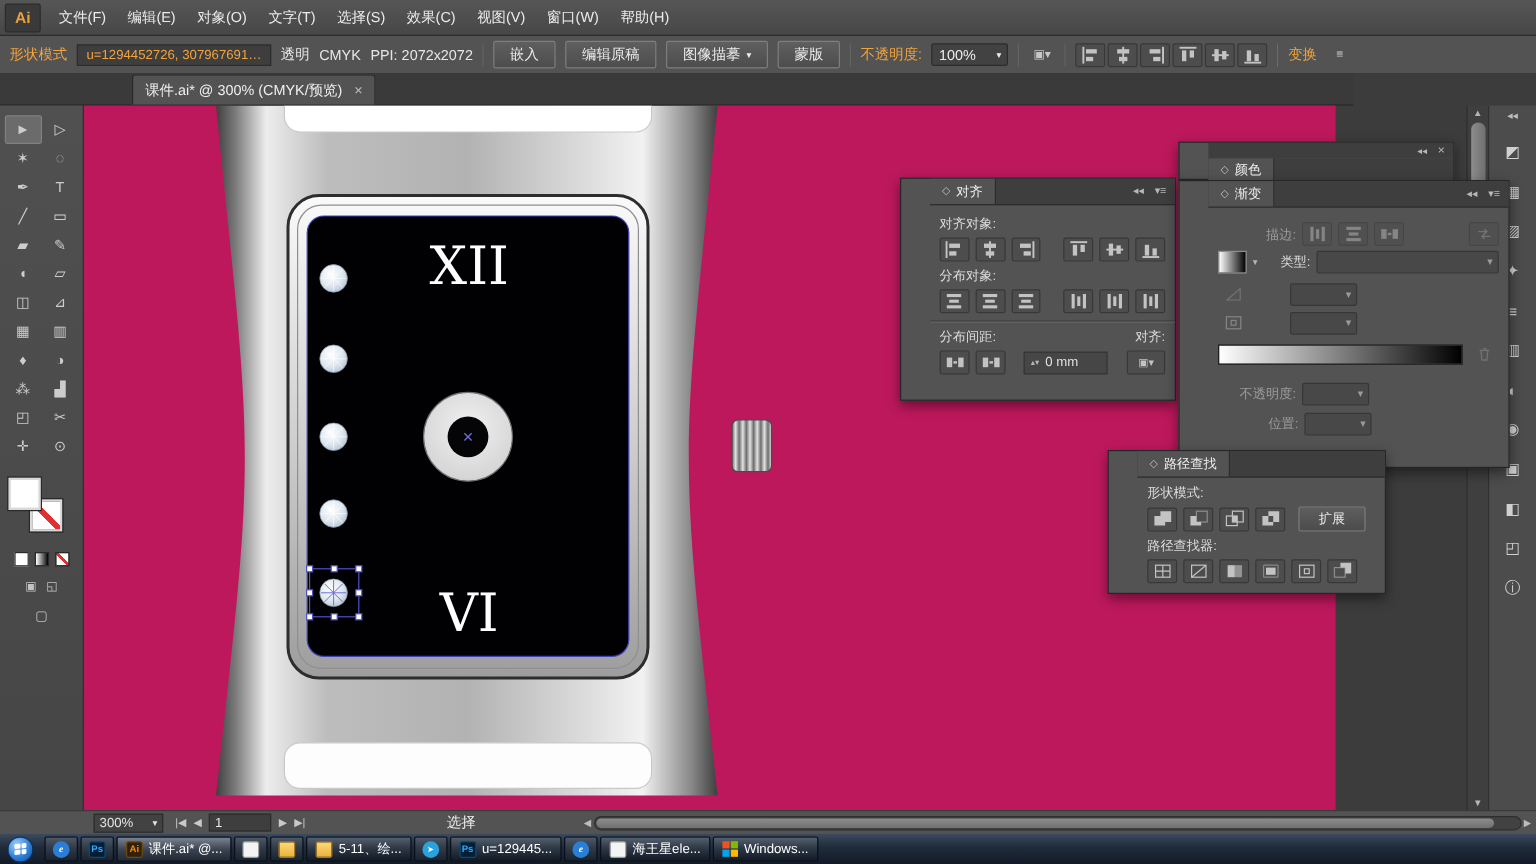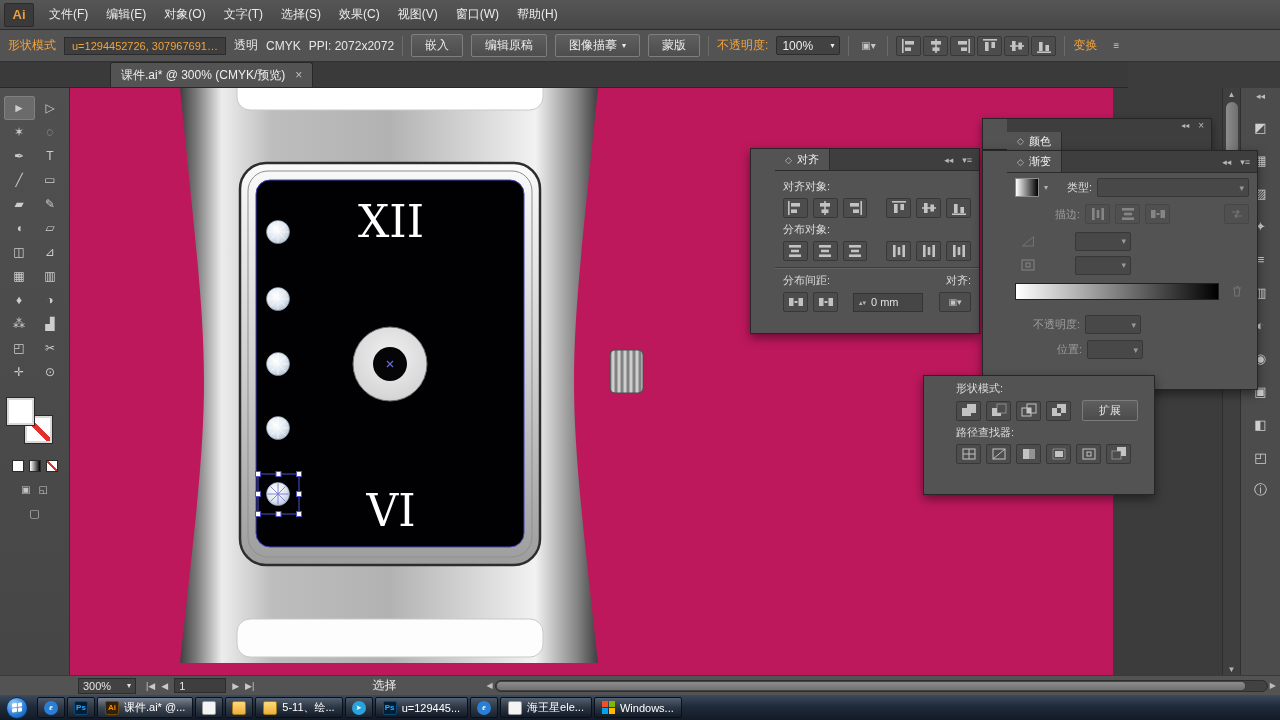--- a/index.html
+++ b/index.html
@@ -582,53 +582,53 @@
         <span class="ptab">
             <span class="g" data-glyph="◇"></span>
             <span>渐变</span>
           </span>
         <span class="ph-right">
             <span class="g" data-glyph="◂◂"></span>
             <span class="g" data-glyph="▾≡"></span>
           </span>
       </div>
       <div class="pbody">
+        <div class="prow" style="margin-top:7px">
+          <span class="plabel dis" style="margin:0 0 0 40px">描边:</span>
+          <span class="pbtn dis">
+              <svg class="ico" viewBox="0 0 16 16">
+                <use href="#d-h"></use>
+              </svg>
+            </span>
+          <span class="pbtn dis">
+              <svg class="ico" viewBox="0 0 16 16">
+                <use href="#d-v"></use>
+              </svg>
+            </span>
+          <span class="pbtn dis">
+              <svg class="ico" viewBox="0 0 16 16">
+                <use href="#sp"></use>
+              </svg>
+            </span>
+          <span class="pbtn dis" style="margin-left:auto">
+              <svg class="ico" viewBox="0 0 16 16">
+                <use href="#rev"></use>
+              </svg>
+            </span>
+        </div>
         <div class="prow">
           <span class="grad-thumb"></span>
           <span class="g" data-glyph="▾" style="font-size:8px;color:#b5b5b5"></span>
           <span class="plabel" style="margin:0 0 0 14px">类型:</span>
           <span class="combo" style="flex:1">
               <span></span>
               <span class="g" data-glyph="▾"></span>
             </span>
         </div>
         <div class="prow" style="margin-top:7px">
-          <span class="plabel dis" style="margin:0 0 0 40px">描边:</span>
-          <span class="pbtn dis">
-              <svg class="ico" viewBox="0 0 16 16">
-                <use href="#d-h"></use>
-              </svg>
-            </span>
-          <span class="pbtn dis">
-              <svg class="ico" viewBox="0 0 16 16">
-                <use href="#d-v"></use>
-              </svg>
-            </span>
-          <span class="pbtn dis">
-              <svg class="ico" viewBox="0 0 16 16">
-                <use href="#sp"></use>
-              </svg>
-            </span>
-          <span class="pbtn dis" style="margin-left:auto">
-              <svg class="ico" viewBox="0 0 16 16">
-                <use href="#rev"></use>
-              </svg>
-            </span>
-        </div>
-        <div class="prow" style="margin-top:7px">
           <span class="pbtn dis" style="border:none;background:none">
               <svg class="ico" viewBox="0 0 16 16">
                 <use href="#ang"></use>
               </svg>
             </span>
           <span class="combo" style="width:56px; margin-left:30px">
               <span></span>
               <span class="g" data-glyph="▾"></span>
             </span>
         </div>
@@ -662,20 +662,26 @@
           <span class="plabel dis" style="margin:0 0 0 42px">位置:</span>
           <span class="combo" style="width:56px">
               <span></span>
               <span class="g" data-glyph="▾"></span>
             </span>
         </div>
       </div>
     </div>
 
     <div class="panel" style="left:923px; top:287px; width:232px; height:120px; z-index:8">
+      <div class="phead">
+        <span class="ptab">
+            <span class="g" data-glyph="◇"></span>
+            <span>路径查找</span>
+          </span>
+      </div>
       <div class="pbody">
         <div class="plabel" style="margin-top:0">形状模式:</div>
         <div class="prow">
           <span class="pbtn">
               <svg class="ico" viewBox="0 0 16 16">
                 <use href="#pf-u"></use>
               </svg>
             </span>
           <span class="pbtn">
               <svg class="ico" viewBox="0 0 16 16">

